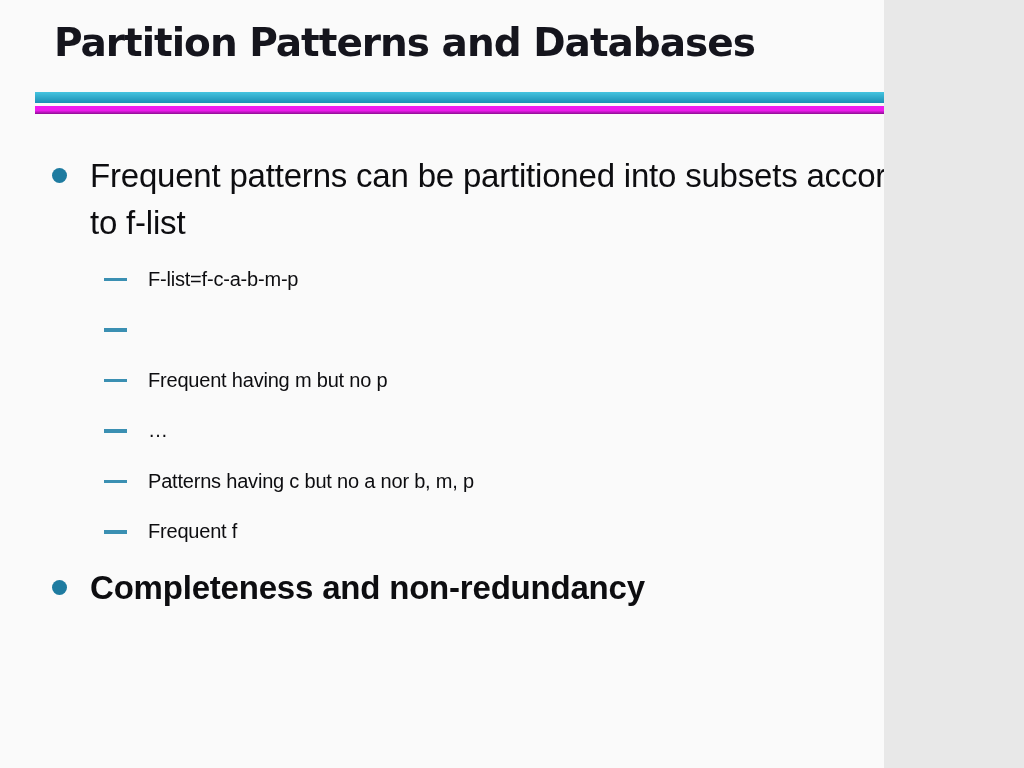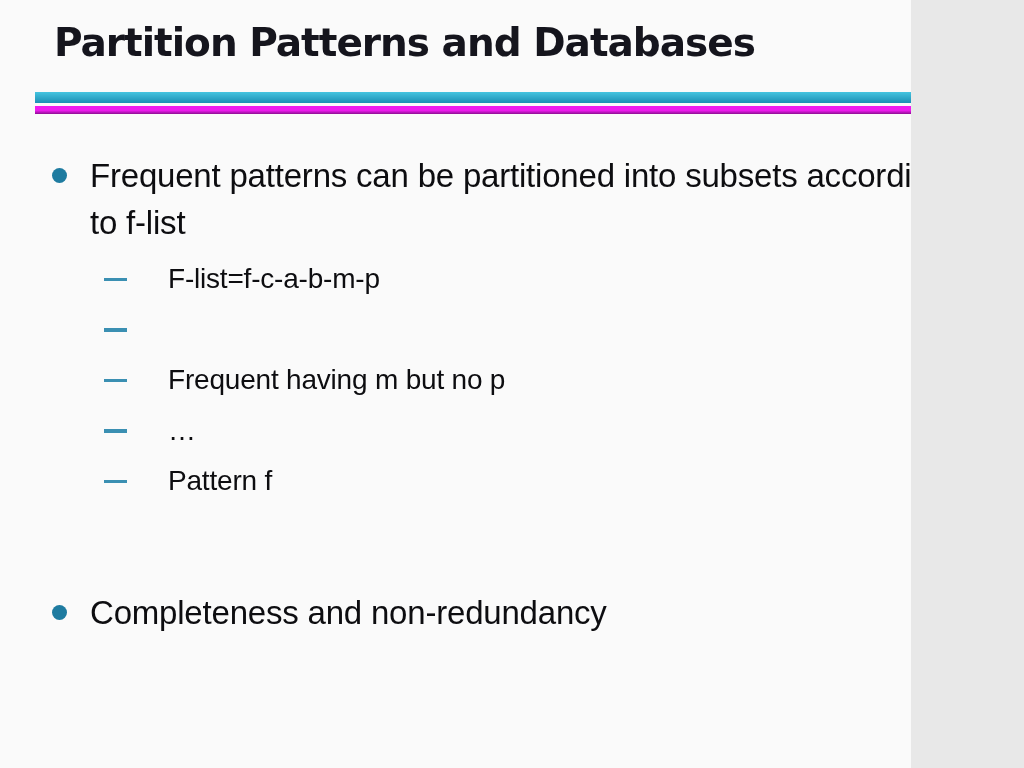--- a/index.html
+++ b/index.html
@@ -7,21 +7,20 @@
     padding: 0;
     background: #e8e8e8;
   }
   .slide {
     position: relative;
     width: 884px;
     height: 768px;
     background: var(--bg, #fafafa);
     overflow: hidden;
     font-family: "Liberation Sans", sans-serif;
-    padding-left: 27px;
   }
   .slide-title {
     position: absolute;
     left: 54px;
     top: 20px;
     margin: 0;
     font-family: "DejaVu Sans", sans-serif;
     font-weight: bold;
     font-size: 39px;
     letter-spacing: -1px;
@@ -63,44 +62,43 @@
   }
   .bullet .btext {
     margin-left: 23px;
     font-size: 33px;
     line-height: 47px;
     color: var(--body-text, #0d0d10);
     letter-spacing: -0.2px;
   }
   .bullet-1 { top: 152px; width: 920px; }
   .bullet-1 .btext { max-width: 875px; }
-  .bullet-2 { top: 589px; }
+  .bullet-2 { top: 564px; font-weight: bold; }
   .sublist {
     position: absolute;
     left: 104px;
     top: 254px;
   }
   .subitem {
     display: flex;
     align-items: center;
     height: 50.5px;
   }
   .subitem .dash {
     flex: 0 0 auto;
     width: 23px;
     height: 3.5px;
     background: var(--accent-dash, #3a8fb2);
     margin-right: 21px;
   }
   .subitem .stext {
-    font-size: 28px;
+    font-size: 20px;
     color: var(--body-text, #0d0d10);
     letter-spacing: -0.2px;
     white-space: nowrap;
-    margin-left: 20px;
   }
 </style>
 </head>
 <body>
 
 <div class="slide" style="--bg: #fafafa; --title-text: #15151d; --body-text: #0d0d10; --accent-bullet: #1e7ba0; --accent-dash: #3a8fb2; --cyan-top: #45c4e0; --cyan-bottom: #1b8fb4; --magenta-top: #ee1cee; --magenta-bottom: #8d0d92;">
 
   <h1 class="slide-title">Partition Patterns and Databases</h1>
 
   <div class="rule rule-cyan"></div>
@@ -122,21 +120,25 @@
     <div class="subitem">
       <span class="dash"></span>
       <span class="stext">Frequent having m but no p</span>
     </div>
     <div class="subitem">
       <span class="dash"></span>
       <span class="stext">…</span>
     </div>
     <div class="subitem">
       <span class="dash"></span>
-      <span class="stext">Pattern f</span>
+      <span class="stext">Patterns having c but no a nor b, m, p</span>
+    </div>
+    <div class="subitem">
+      <span class="dash"></span>
+      <span class="stext">Frequent f</span>
     </div>
   </div>
 
   <div class="bullet bullet-2">
     <span class="dot"></span>
     <span class="btext">Completeness and non-redundancy</span>
   </div>
 
 </div>
 

